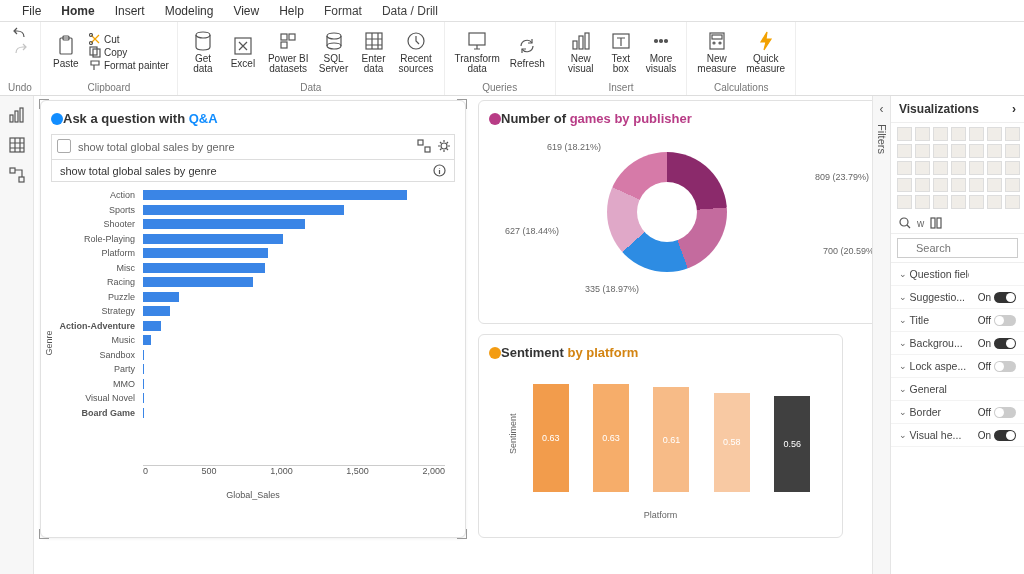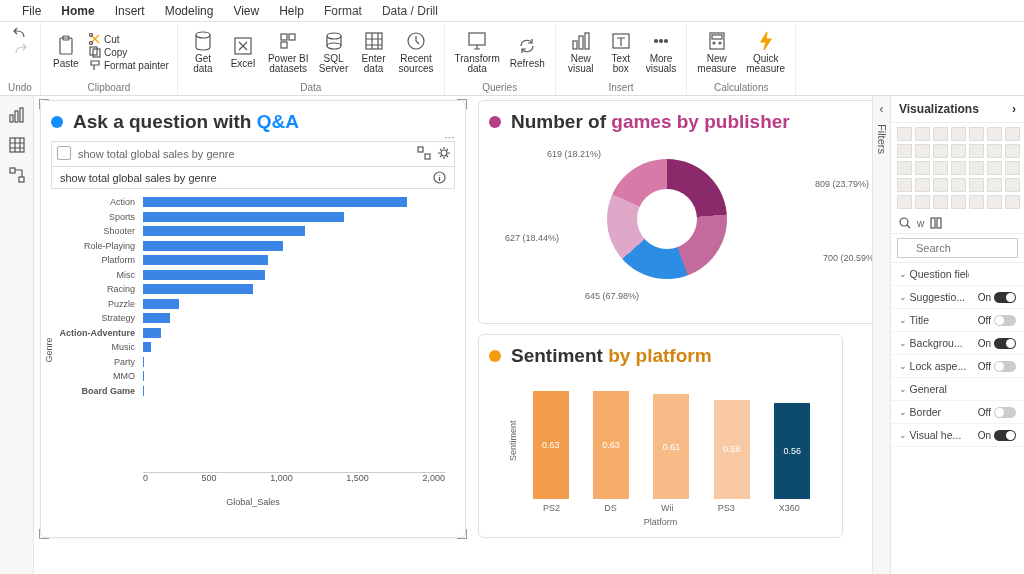--- a/index.html
+++ b/index.html
@@ -18,21 +18,21 @@
   .undo-col .small-row { display:flex; flex-direction:column; gap:2px; font-size:10px;}
   .paste-side { display:flex; flex-direction:column; gap:1px; font-size:10px; }
   .paste-side div { display:flex; align-items:center; gap:3px;}
   .paste-side .sicon{width:12px;height:12px;}
   .main { display:flex; height: calc(574px - 22px - 74px); }
   .leftrail { width:34px; background:#f7f7f7; border-right:1px solid #e5e5e5; display:flex; flex-direction:column; align-items:center; gap:12px; padding-top:10px;}
   .leftrail .r-icon{width:18px;height:18px;cursor:pointer;}
   .canvas { flex:1; background:#fff; position:relative; padding:8px 6px; }
   .qa-card { position:absolute; left:6px; top:4px; width:426px; height:438px; background:#fff; border:1px solid #e1e1e1; border-radius:6px; box-shadow:0 1px 3px rgba(0,0,0,0.06); padding:10px 10px 6px;}
   .qa-card .more{position:absolute;right:10px;top:30px;color:#888;cursor:pointer;}
-  .card-title{font-size:19px;font-weight:600;display:flex;align-items:center;gap:10px;}
+  .card-title{font-size:13px;font-weight:600;display:flex;align-items:center;gap:0;}
   .dot{width:12px;height:12px;border-radius:50%;}
   .dot.blue{background:#118dff;}
   .dot.purple{background:#b83c86;}
   .dot.orange{background:#f39c12;}
   .qa-input-wrap{margin-top:8px;position:relative;}
   .qa-input{width:100%;border:1px solid #ddd;padding:5px 40px 5px 26px;font-size:11px;height:26px;background:#fff;color:#666;}
   .qa-input-wrap .chip{position:absolute;left:6px;top:5px;width:14px;height:14px;border:1px solid #aaa;border-radius:2px;}
   .qa-input-wrap .right-ic{position:absolute;right:24px;top:5px;color:#888;width:14px;height:14px;cursor:pointer;}
   .qa-input-wrap .right-ic2{position:absolute;right:4px;top:5px;color:#888;width:14px;height:14px;cursor:pointer;}
   .qa-suggest{border:1px solid #ddd;border-top:none;padding:4px 8px;font-size:11px;color:#333;display:flex;justify-content:space-between;align-items:center;}
@@ -362,25 +362,33 @@
             </div>
             <div class="bar-row" style="position: relative; font-weight: bold;">
               <span class="bar-lbl">Action-Adventure</span>
               <div class="the-bar" style="width: 6%;"></div>
             </div>
             <div class="bar-row" style="position: relative;">
               <span class="bar-lbl">Music</span>
               <div class="the-bar" style="width: 2.5%;"></div>
             </div>
             <div class="bar-row" style="position: relative;">
+              <span class="bar-lbl">Sandbox</span>
+              <div class="the-bar" style="width: 0.25%;"></div>
+            </div>
+            <div class="bar-row" style="position: relative;">
               <span class="bar-lbl">Party</span>
               <div class="the-bar" style="width: 0.25%;"></div>
             </div>
             <div class="bar-row" style="position: relative;">
               <span class="bar-lbl">MMO</span>
+              <div class="the-bar" style="width: 0.25%;"></div>
+            </div>
+            <div class="bar-row" style="position: relative;">
+              <span class="bar-lbl">Visual Novel</span>
               <div class="the-bar" style="width: 0.25%;"></div>
             </div>
             <div class="bar-row" style="position: relative; font-weight: bold;">
               <span class="bar-lbl">Board Game</span>
               <div class="the-bar" style="width: 0.25%;"></div>
             </div>
           </div>
         <div class="x-axis" id="x-axis">
             <span>0</span>
             <span>500</span>
@@ -394,46 +402,39 @@
 
     <div class="pub-card">
       <div class="card-title">
         <span class="dot purple"></span>
         <span><span>Number of </span><span style="color:#b83c86">games by publisher</span></span>
       </div>
       <div class="donut-wrap">
         <div class="donut"></div>
         <span class="donut-lbl" style="right:10px;top:46px">809 (23.79%)</span>
         <span class="donut-lbl" style="right:2px;top:120px">700 (20.59%)</span>
-        <span class="donut-lbl" style="left:96px;top:158px">645 (67.98%)</span>
+        <span class="donut-lbl" style="left:96px;top:158px">335 (18.97%)</span>
         <span class="donut-lbl" style="left:16px;top:100px">627 (18.44%)</span>
         <span class="donut-lbl" style="left:58px;top:16px">619 (18.21%)</span>
       </div>
     </div>
 
     <div class="sent-card">
       <div class="card-title">
         <span class="dot orange"></span>
         <span><span>Sentiment </span><span style="color:#d38411">by platform</span></span>
       </div>
       <div class="col-chart">
         <span class="ylbl">Sentiment</span>
         <div class="cols-area" id="cols-area">
             <div class="col-bar" style="height: 90%; background: rgb(242, 156, 76);">0.63</div>
             <div class="col-bar" style="height: 90%; background: rgb(246, 173, 106);">0.63</div>
             <div class="col-bar" style="height: 87.1429%; background: rgb(247, 187, 135);">0.61</div>
             <div class="col-bar" style="height: 82.8571%; background: rgb(248, 201, 163);">0.58</div>
-            <div class="col-bar" style="height: 80%; background: #0c4a6e;">0.56</div>
-          </div>
-        <div class="xt" id="col-xt">
-            <span>PS2</span>
-            <span>DS</span>
-            <span>Wii</span>
-            <span>PS3</span>
-            <span>X360</span>
+            <div class="col-bar" style="height: 80%; background: #404040;">0.56</div>
           </div>
         <span class="xlbl">Platform</span>
       </div>
     </div>
   </div>
 
   <div class="filters-tab">
     <span class="collapse">‹</span>
     <span class="vtxt">Filters</span>
   </div>

